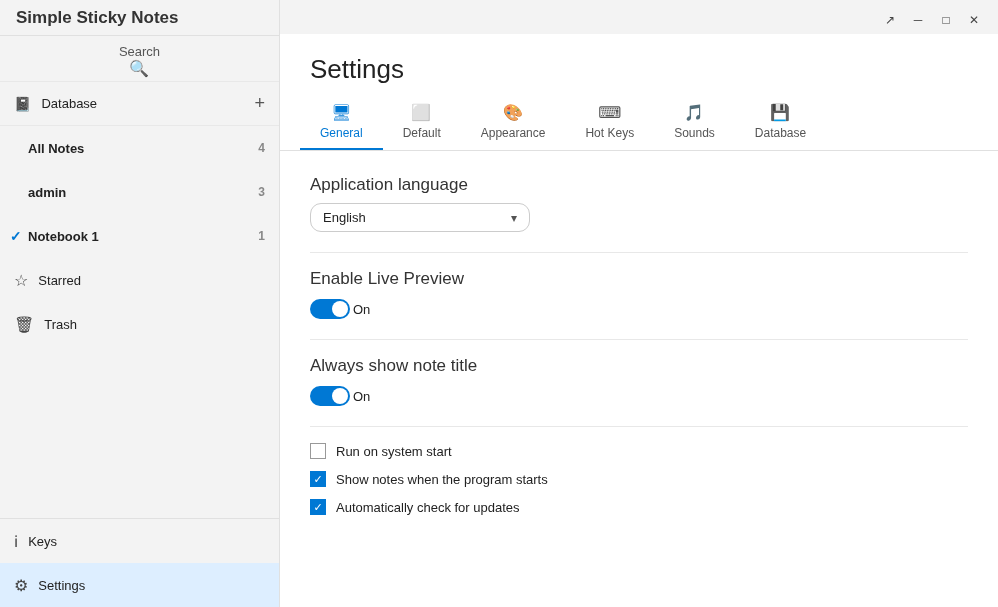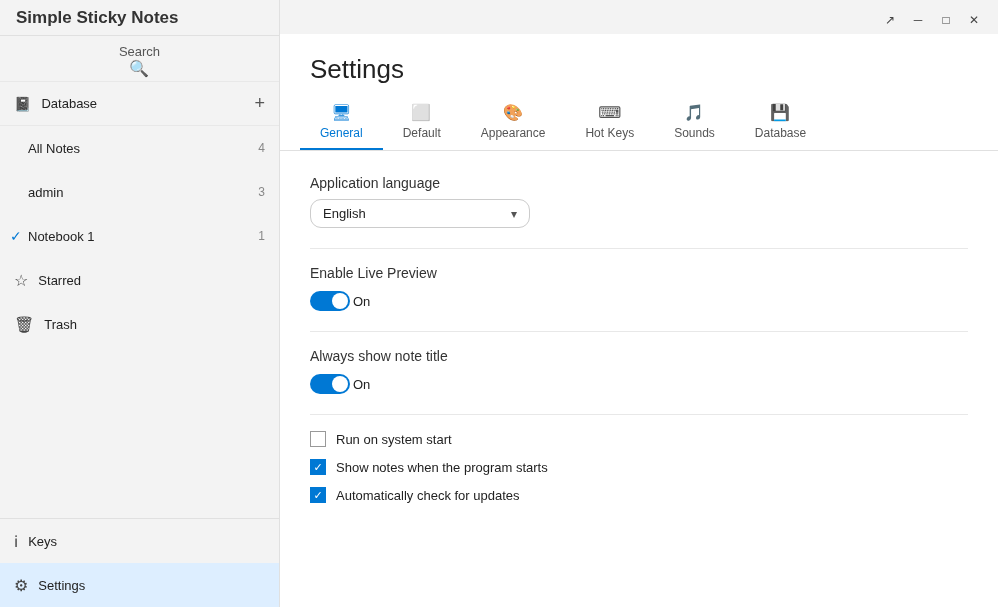--- a/index.html
+++ b/index.html
@@ -8,21 +8,21 @@
     
     .sidebar { width: 280px; background: #f3f3f3; border-right: 1px solid #e0e0e0; display: flex; flex-direction: column; height: 100%; }
     .sidebar-title { padding: 10px 16px; font-size: 17px; font-weight: 600; color: #333; border-bottom: 1px solid #e0e0e0; height: 36px; display: flex; align-items: center; }
     .sidebar-search { display: flex; align-items: center; padding: 8px 14px; border-bottom: 1px solid #e8e8e8; height: 46px; flex-direction: column; }
     .sidebar-search span.label { flex: 1; color: #555; font-size: 13px; }
     .sidebar-search .search-icon { color: #555; font-size: 16px; cursor: pointer; }
     .sidebar-notebooks { display: flex; align-items: center; padding: 8px 14px; height: 44px; border-bottom: 1px solid #e8e8e8; }
     .sidebar-notebooks .icon { margin-right: 10px; color: #444; }
     .sidebar-notebooks .label { flex: 1; font-size: 13px; font-weight: 500; }
     .sidebar-notebooks .plus { color: #555; font-size: 18px; cursor: pointer; }
-    .sidebar-item { display: flex; align-items: center; padding: 8px 14px 8px 28px; height: 44px; cursor: pointer; position: relative; }
+    .sidebar-item { display: flex; align-items: center; padding: 8px 14px 8px 28px; height: 44px; cursor: pointer; position: relative; font-weight: bold; }
     .sidebar-item .item-label { flex: 1; font-size: 13px; }
     .sidebar-item .item-count { color: #888; font-size: 12px; }
     .sidebar-item .check-icon { position: absolute; left: 10px; color: #0078d4; font-size: 14px; }
     .sidebar-section { display: flex; align-items: center; padding: 8px 14px; height: 44px; cursor: pointer; }
     .sidebar-section .icon { margin-right: 10px; color: #444; font-size: 16px; }
     .sidebar-section .label { flex: 1; font-size: 13px; }
     .sidebar-bottom { margin-top: auto; border-top: 1px solid #e0e0e0; }
     .sidebar-bottom .sidebar-section.settings-active { background: #ddeeff; }
 
     
@@ -31,21 +31,21 @@
     .main-title { font-size: 26px; font-weight: 300; color: #222; }
 
     
     .tabs { display: flex; border-bottom: 1px solid #e0e0e0; padding: 0 20px; }
     .tab { display: flex; flex-direction: column; align-items: center; padding: 8px 20px; cursor: pointer; color: #555; font-size: 12px; gap: 4px; border-bottom: 2px solid transparent; position: relative; }
     .tab.active { color: #0078d4; border-bottom: 2px solid #0078d4; }
     .tab .tab-icon { font-size: 16px; }
 
     
     .content { padding: 24px 30px; flex: 1; overflow-y: auto; }
-    .section-label { font-size: 14px; color: #333; margin-bottom: 8px; }
+    .section-label { font-size: 17px; color: #333; margin-bottom: 8px; }
     .dropdown { display: flex; align-items: center; border: 1px solid #ccc; border-radius: 11px; padding: 6px 12px; width: 220px; cursor: pointer; background: #fff; font-size: 13px; }
     .dropdown .dropdown-value { flex: 1; }
     .dropdown .dropdown-arrow { color: #555; font-size: 12px; }
     .section-group { margin-bottom: 20px; }
     .toggle-row { display: flex; align-items: center; gap: 3px; margin-top: 10px; font-size: 13px; }
     .toggle { width: 40px; height: 20px; background: #0078d4; border-radius: 10px; position: relative; cursor: pointer; }
     .toggle::after { content: ''; position: absolute; top: 2px; right: 2px; width: 16px; height: 16px; background: #fff; border-radius: 50%; }
     .checkbox-row { display: flex; align-items: center; gap: 10px; margin-bottom: 12px; font-size: 13px; }
     .checkbox-box { width: 16px; height: 16px; border: 1px solid #999; background: #fff; display: flex; align-items: center; justify-content: center; cursor: pointer; flex-shrink: 0; }
     .checkbox-box.checked { background: #0078d4; border-color: #0078d4; color: #fff; font-size: 11px; }

